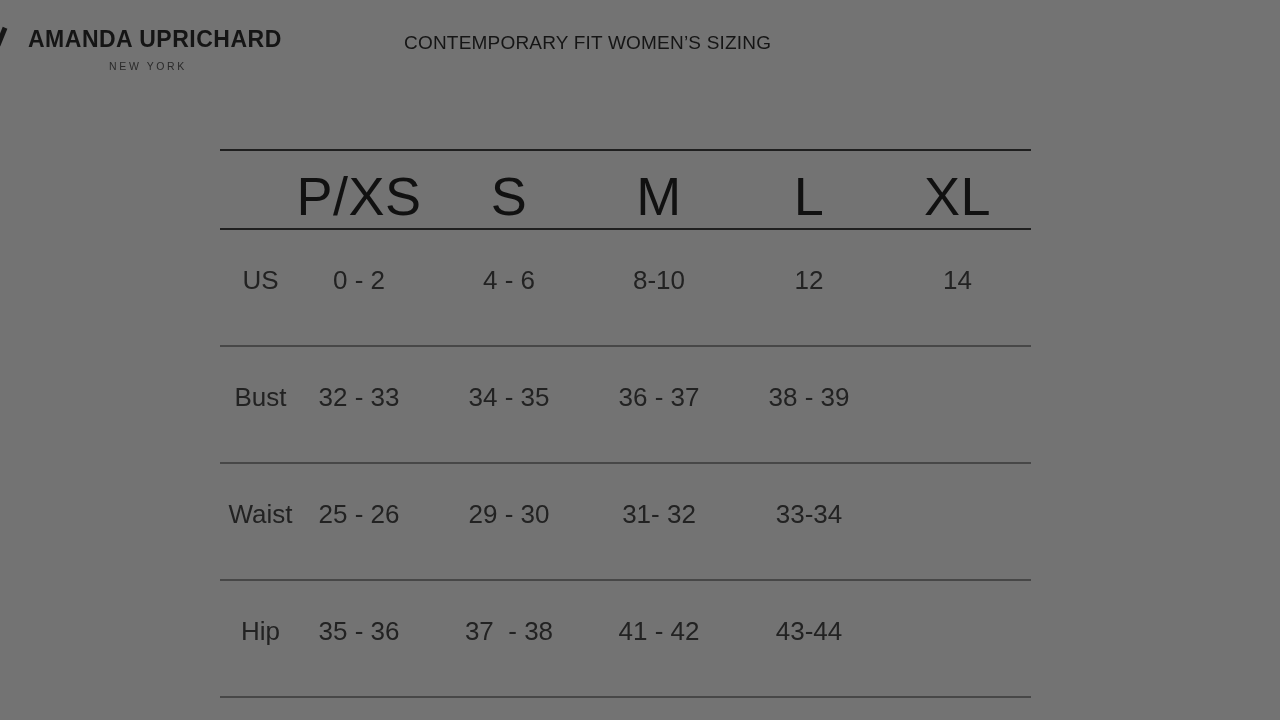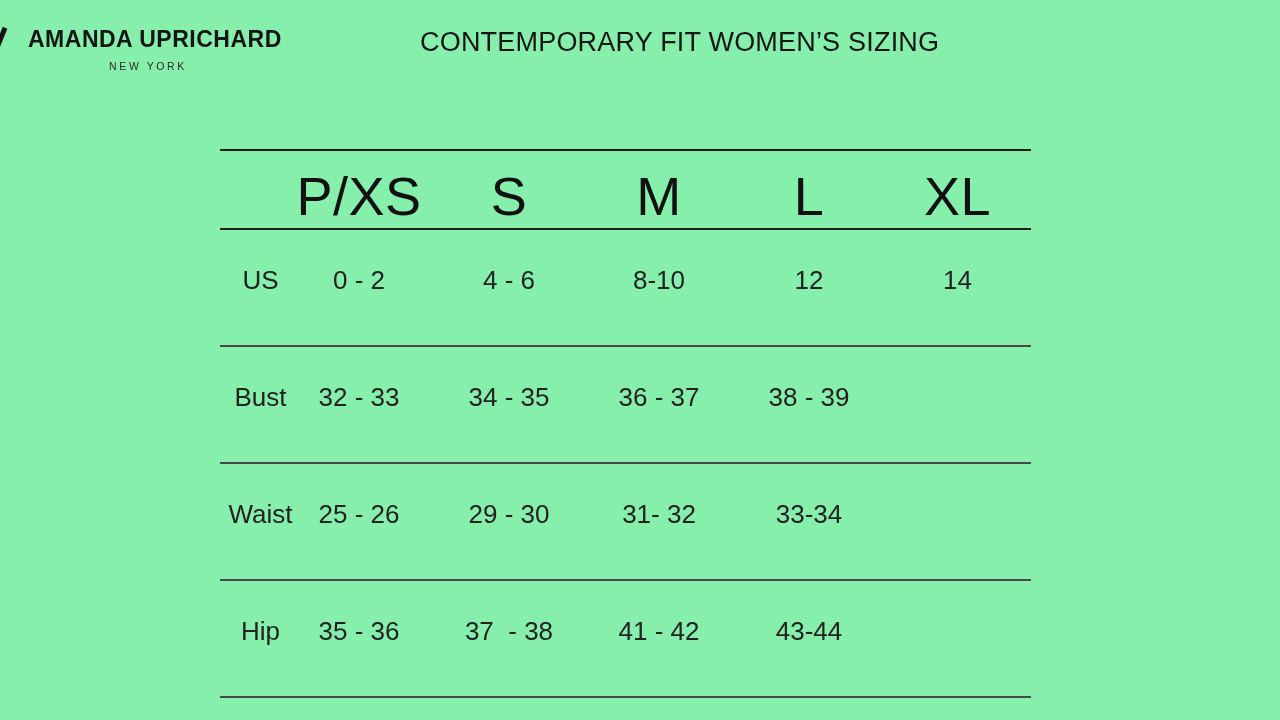--- a/index.html
+++ b/index.html
@@ -4,21 +4,21 @@
 <style>
   * { margin: 0; padding: 0; box-sizing: border-box; }
   html, body {
     width: 1280px; height: 720px;
     background: #ffffff;
     font-family: "Liberation Sans", sans-serif;
     color: #1c1c1c;
     overflow: hidden;
     position: relative;
   }
-  .page { position: relative; width: 1280px; height: 720px; background: #86efac; }
+  .page { position: relative; width: 1280px; height: 720px; background: #737373; }
 
   
   .edge-mark {
     position: absolute; left: -1px; top: 27px;
     width: 5px; height: 19px;
     background: #161616;
     transform: rotate(22deg);
   }
 
   
@@ -27,22 +27,22 @@
     font-size: 23px; font-weight: 700; letter-spacing: 0.5px;
     color: #151515; line-height: 24px; white-space: nowrap;
   }
   .brand-city {
     margin-top: 9px; font-size: 10.5px; font-weight: 400;
     letter-spacing: 2.6px; color: #2a2a2a; white-space: nowrap;
   }
 
   
   .title {
-    position: absolute; left: 420px; top: 29px;
-    font-size: 27px; font-weight: 400; line-height: 27px;
+    position: absolute; left: 404px; top: 29px;
+    font-size: 19px; font-weight: 400; line-height: 27px;
     color: #151515; letter-spacing: 0.2px; white-space: nowrap;
   }
 
   
   .size-table { position: absolute; left: 220px; top: 149px; width: 811px; }
   .grid-row {
     display: grid;
     grid-template-columns: 64px 150px 150px 150px 150px 147px;
     width: 811px;
   }

